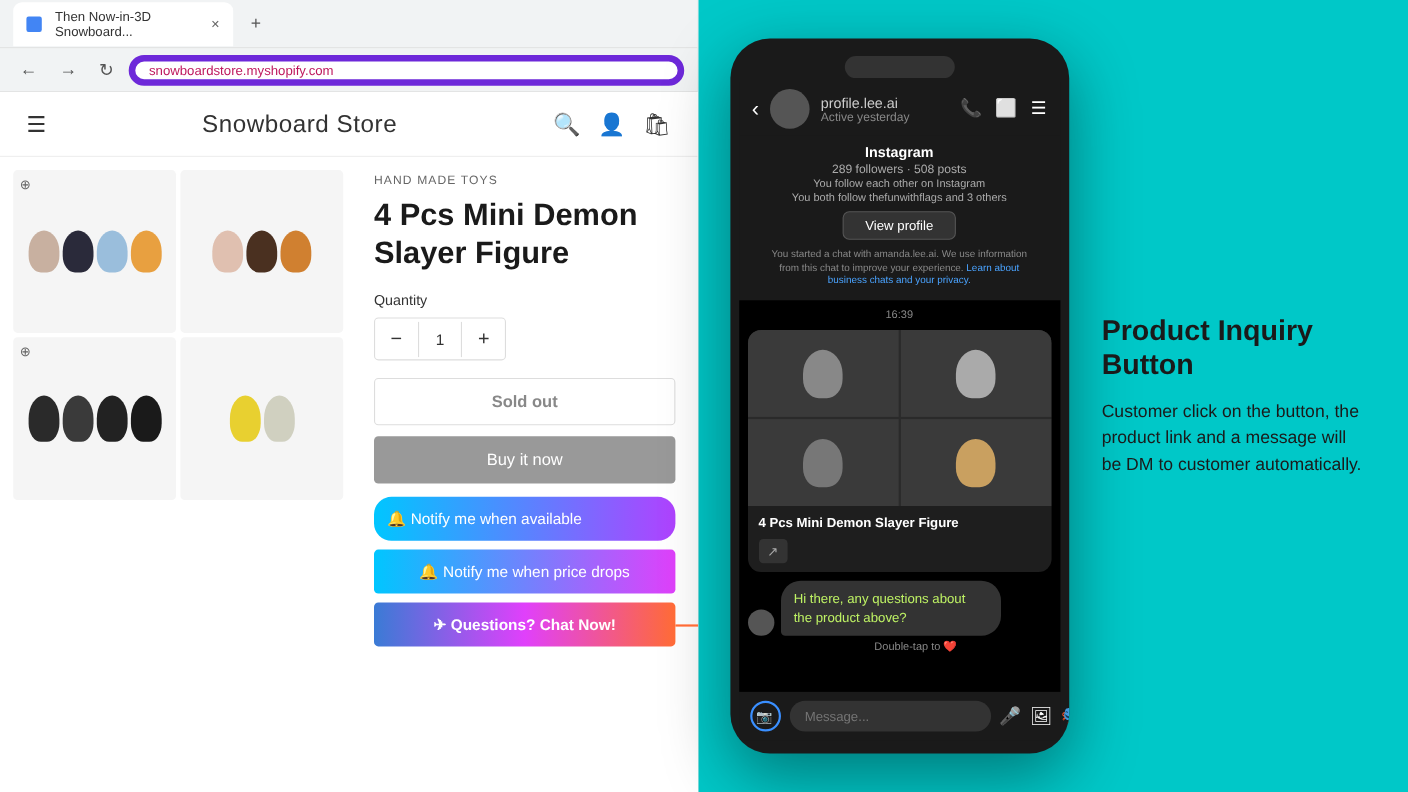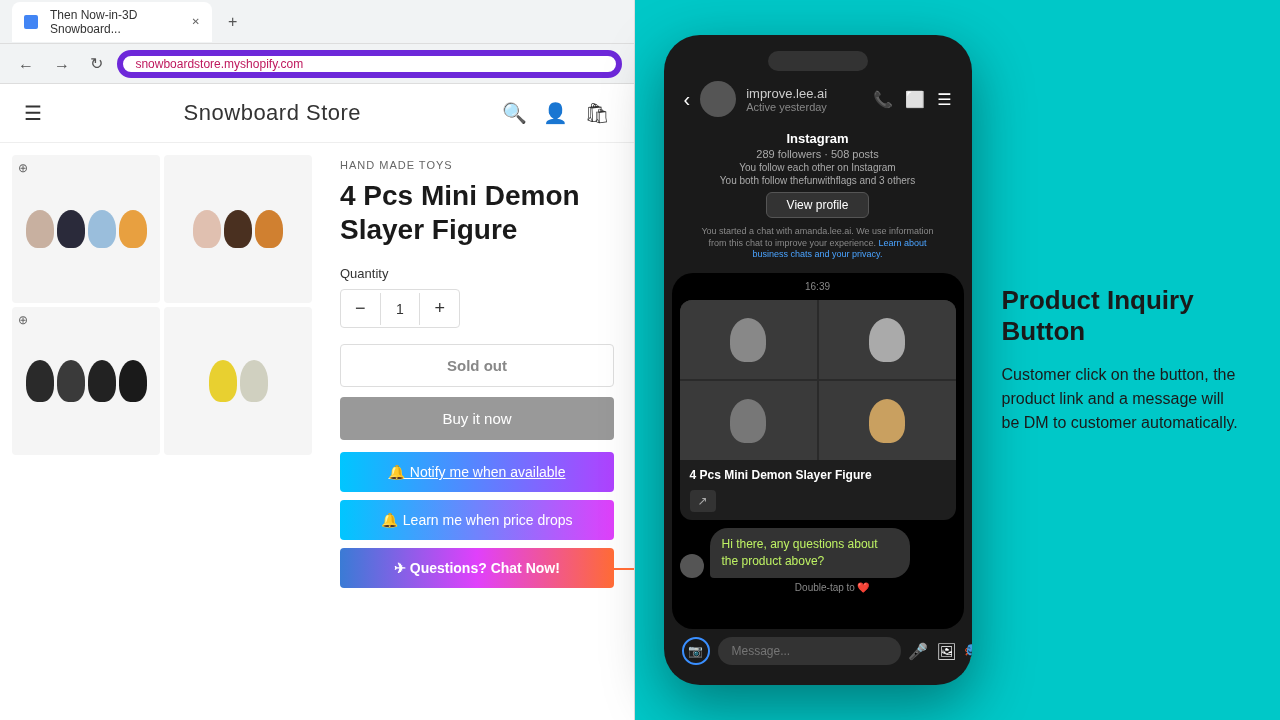--- a/index.html
+++ b/index.html
@@ -259,25 +259,24 @@
     }
 
     .notify-available-btn {
       display: block;
       width: 100%;
       padding: 12px;
       background: linear-gradient(90deg, #00c6ff, #b042ff);
       color: #fff;
       font-size: 14px;
       border: none;
-      border-radius: 4px;
+      border-radius: 16px;
       margin-bottom: 8px;
       cursor: pointer;
-      text-align: center;
-      text-decoration: underline;
+      text-align: left;
     }
 
     .notify-price-btn {
       display: block;
       width: 100%;
       padding: 12px;
       background: linear-gradient(90deg, #00c6ff, #e040fb);
       color: #fff;
       font-size: 14px;
       border: none;
@@ -448,21 +447,20 @@
       color: #4aa3ff;
       text-decoration: none;
     }
 
     
     .chat-area {
       flex: 1;
       background: #000;
       overflow-y: auto;
       padding: 8px;
-      border-radius: 21px;
     }
 
     .chat-time {
       text-align: center;
       color: #888;
       font-size: 10px;
       margin-bottom: 8px;
     }
 
     
@@ -712,21 +710,21 @@
         <div class="quantity-label">Quantity</div>
         <div class="quantity-control">
           <button class="qty-btn">−</button>
           <span class="qty-value">1</span>
           <button class="qty-btn">+</button>
         </div>
 
         <div class="sold-out-btn">Sold out</div>
         <button class="buy-now-btn">Buy it now</button>
         <button class="notify-available-btn">🔔 Notify me when available</button>
-        <button class="notify-price-btn">🔔 Learn me when price drops</button>
+        <button class="notify-price-btn">🔔 Notify me when price drops</button>
 
         <div style="position:relative;">
           <button class="chat-btn">✈ Questions? Chat Now!</button>
 
           <div class="connector-line">
             
             
           </div>
         </div>
       </div>
@@ -739,21 +737,21 @@
   <div class="phone-mockup">
 
     <div class="phone-status-bar">
       <span style="width:100px;height:20px;background:#333;border-radius:10px;display:block;margin:0 auto;"></span>
     </div>
 
     <div class="phone-header">
       <span class="phone-back">‹</span>
       <div class="phone-avatar"></div>
       <div class="phone-contact-info">
-        <div class="phone-contact-name">improve.lee.ai</div>
+        <div class="phone-contact-name">profile.lee.ai</div>
         <div class="phone-status-text">Active yesterday</div>
       </div>
       <div class="phone-header-icons">
         <span class="phone-header-icon">📞</span>
         <span class="phone-header-icon">⬜</span>
         <span class="phone-header-icon">☰</span>
       </div>
     </div>
 
     <div class="ig-info">

